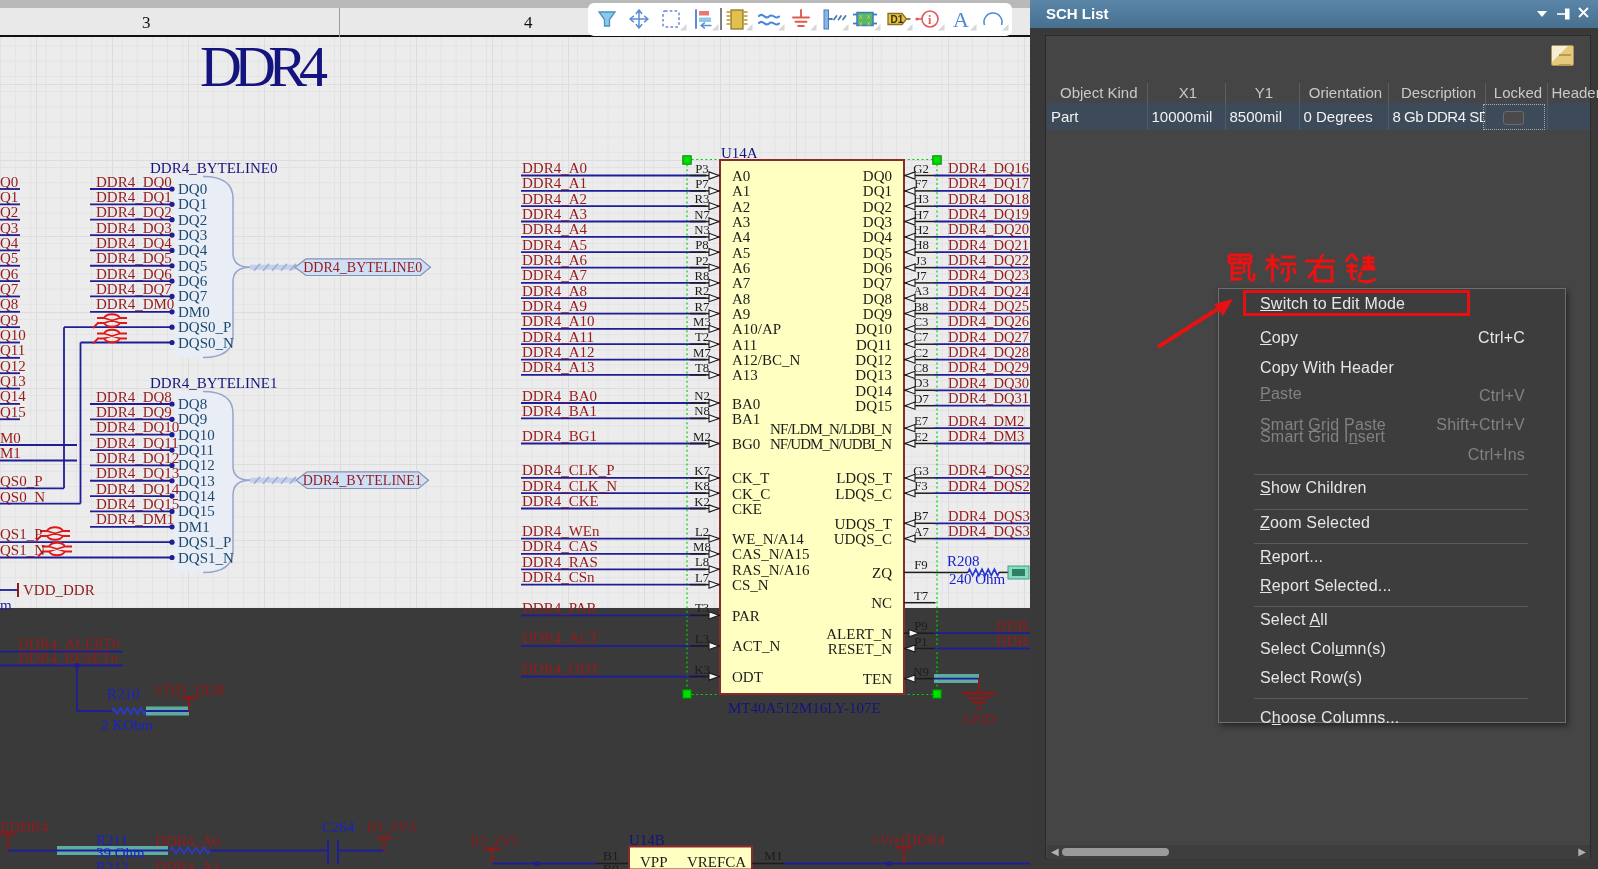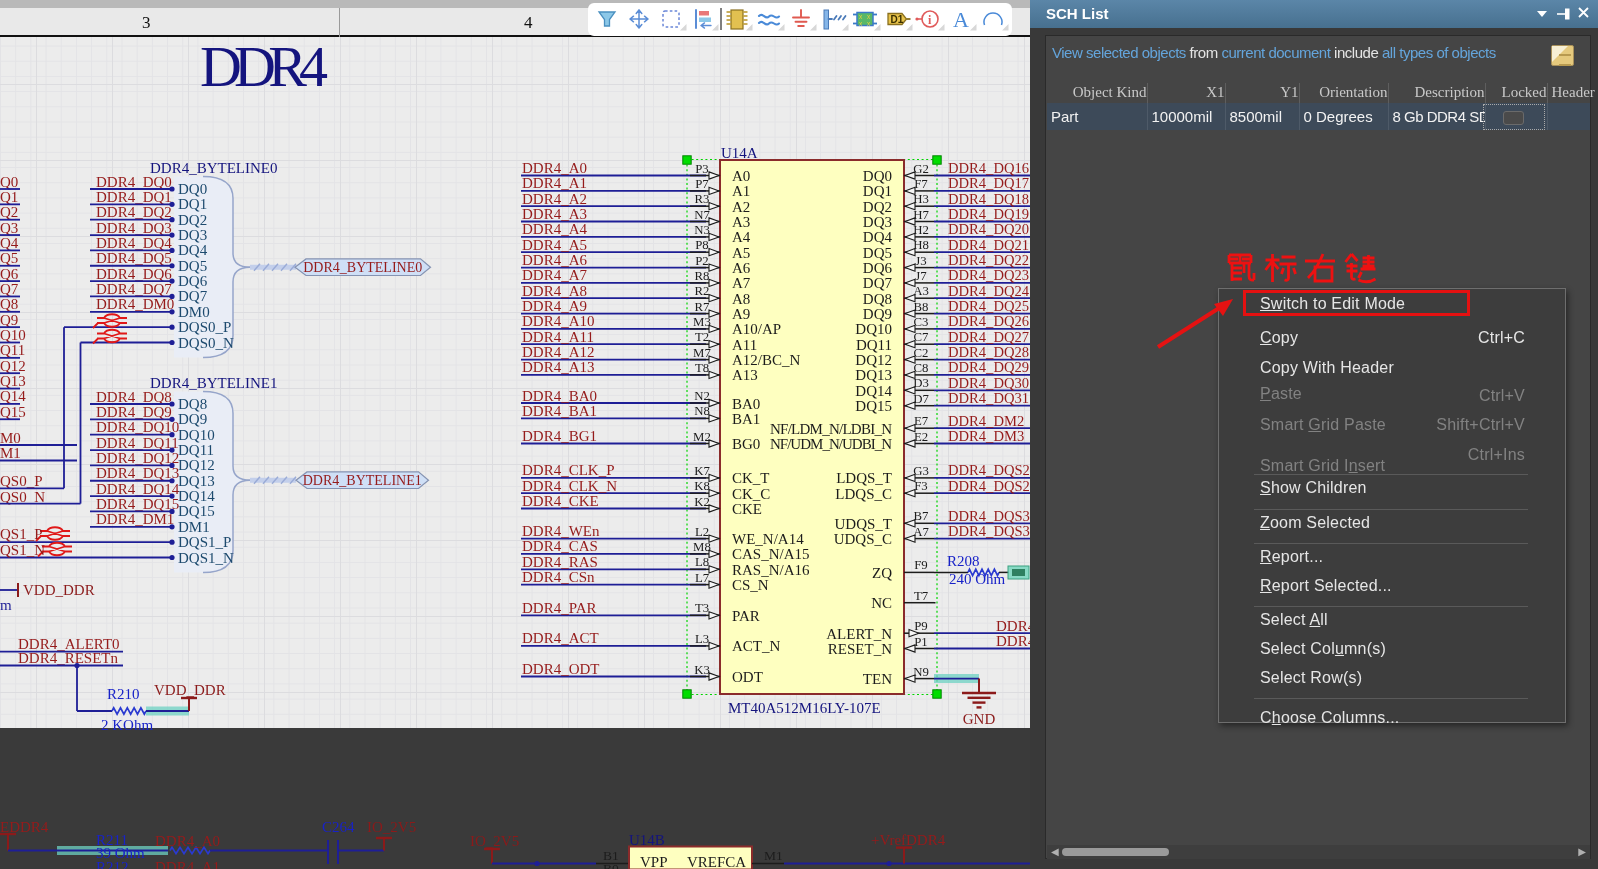--- a/index.html
+++ b/index.html
@@ -1,16 +1,16 @@
 <!DOCTYPE html>
 <html><head><meta charset="utf-8"><style>
 * { margin:0; padding:0; box-sizing:border-box; }
 body { width:1598px; height:869px; overflow:hidden; position:relative;
        font-family:"Liberation Sans", sans-serif; background:#3a3a3a; }
-#sch { position:absolute; left:0; top:0; width:1030px; height:728px;
+#sch { position:absolute; left:0; top:0; width:1030px; height:608px;
   background-color:#ececec;
   background-image:linear-gradient(#dcdcdf 1px, transparent 1px),
                    linear-gradient(90deg, #dcdcdf 1px, transparent 1px),
                    linear-gradient(#e3e3e6 1px, transparent 1px),
                    linear-gradient(90deg, #e3e3e6 1px, transparent 1px);
   background-size:76px 76px, 76px 76px, 15.2px 15.2px, 15.2px 15.2px;
   background-position:36px 8px, 36px 8px, 0 0, 0 0; }
 #topstrip { position:absolute; left:0; top:0; width:1030px; height:8px; background:#b9b9b9; }
 #ruler { position:absolute; left:0; top:8px; width:1030px; height:29px; background:#e9e9e9;
   border-bottom:2px solid #111; }
@@ -26,22 +26,22 @@
 .blk { color:#e4e4e4; } .blu { color:#64a5dc; }
 #ptxt { position:absolute; left:6px; top:8px; font-size:15px; letter-spacing:-0.48px; }
 #picon { position:absolute; right:16px; top:9px; width:23px; height:21px; background:#e5c97d;
   border:1px solid #a8905a; border-radius:2px; }
 #picon:before { content:""; position:absolute; left:0; top:0; border-style:solid; border-width:8px;
   border-color:#f7efd4 transparent transparent #f7efd4; }
 #picon:after { content:""; position:absolute; right:2px; top:8px; width:12px; height:8px;
   border-top:2px solid #b89a50; border-bottom:2px solid #b89a50; }
 table#grid { position:absolute; left:1px; top:47px; width:543px; border-collapse:collapse;
   font-size:15px; color:#c9c9c9; table-layout:fixed; }
-table#grid th { font-weight:normal; text-align:right; padding:0 0 0 4px; height:19.5px;
-  border-left:1px solid #5e5e5e;font-family:Liberation Serif, serif; }
+table#grid th { font-weight:normal; text-align:center; padding:0 0 0 4px; height:19.5px;
+  border-left:1px solid #5e5e5e; }
 table#grid th:first-child { border-left:none; }
 table#grid td { background:#3d4a59; color:#f2f2f2; padding:0 0 0 4px; height:27px;
   border-left:1px solid #4e5a68; white-space:nowrap; overflow:hidden;margin-top:37px; }
 table#grid td:first-child { border-left:none; }
 #chk { position:absolute; left:437px; top:68px; width:62px; height:26px;
   border:1px dotted #aaa; }
 #chk i { position:absolute; left:19px; top:6px; width:21px; height:14px; background:#4a4a4a;
   border:1px solid #6a6a6a; border-radius:3px; }
 #hscroll { position:absolute; left:1px; top:809px; width:543px; height:14px; background:#3e3e3e; }
 #hscroll .thumb { position:absolute; left:15px; top:3px; width:107px; height:8px; background:#9a9a9a; border-radius:4px; }
@@ -677,21 +677,20 @@
 <div id="panel">
   <div id="phead">SCH List<svg style="position:absolute;right:50px;top:9px" width="11" height="9">
         <polygon points="0,2 10,2 5,8" fill="#fff"></polygon>
       </svg><svg style="position:absolute;right:27px;top:7px" width="14" height="14">
         <line x1="0" y1="7" x2="8" y2="7" stroke="#fff" stroke-width="1.6"></line>
         <rect x="8" y="1.5" width="4.5" height="11" fill="#fff"></rect>
       </svg><svg style="position:absolute;right:8px;top:7px" width="12" height="12">
         <path d="M1,1 L10,10 M10,1 L1,10" stroke="#fff" stroke-width="1.8"></path>
       </svg></div>
   <div id="pbody">
-    <div id="ptxt"><span class="blu">View selected objects</span> <span class="blk">from</span> <span class="blu">current document</span> <span class="blk">include</span> <span class="blu">all types of objects</span></div>
     <div id="picon"></div>
     <table id="grid">
       <colgroup>
           <col style="width:100px">
           <col style="width:78px">
           <col style="width:74px">
           <col style="width:89px">
           <col style="width:97px">
           <col style="width:62px">
           <col style="width:43px">
@@ -729,21 +728,21 @@
 </div>
 <div id="menu">
 <div class="mi" style="top:6.300000000000011px"><u>Sw</u>itch to Edit Mode</div>
 <div class="mi" style="top:40.39999999999998px"><u>C</u>opy</div>
 <div class="mi sc" style="top:40.39999999999998px">Ctrl+C</div>
 <div class="mi" style="top:69.60000000000002px">Copy With Header</div>
 <div class="mi dis" style="top:96px"><u>P</u>aste</div>
 <div class="mi dis sc" style="top:98.19999999999999px">Ctrl+V</div>
 <div class="mi dis" style="top:127.39999999999998px">Smart <u>G</u>rid Paste</div>
 <div class="mi dis sc" style="top:127.39999999999998px">Shift+Ctrl+V</div>
-<div class="mi dis" style="top:168px">Smart Grid I<u>n</u>sert</div>
+<div class="mi dis" style="top:139px">Smart Grid I<u>n</u>sert</div>
 <div class="mi dis sc" style="top:156.60000000000002px">Ctrl+Ins</div>
 <div class="mi" style="top:190.10000000000002px"><u>S</u>how Children</div>
 <div class="mi" style="top:224.70000000000005px"><u>Z</u>oom Selected</div>
 <div class="mi" style="top:258.79999999999995px"><u>R</u>eport...</div>
 <div class="mi" style="top:288.0px"><u>R</u>eport Selected...</div>
 <div class="mi" style="top:321.5px">Select <u>A</u>ll</div>
 <div class="mi" style="top:350.70000000000005px">Select Col<u>u</u>mn(s)</div>
 <div class="mi" style="top:379.9px">Select Row(s)</div>
 <div class="mi" style="top:420px">C<u>h</u>oose Columns...</div>
 <div class="msep" style="top:185.3px"></div>

